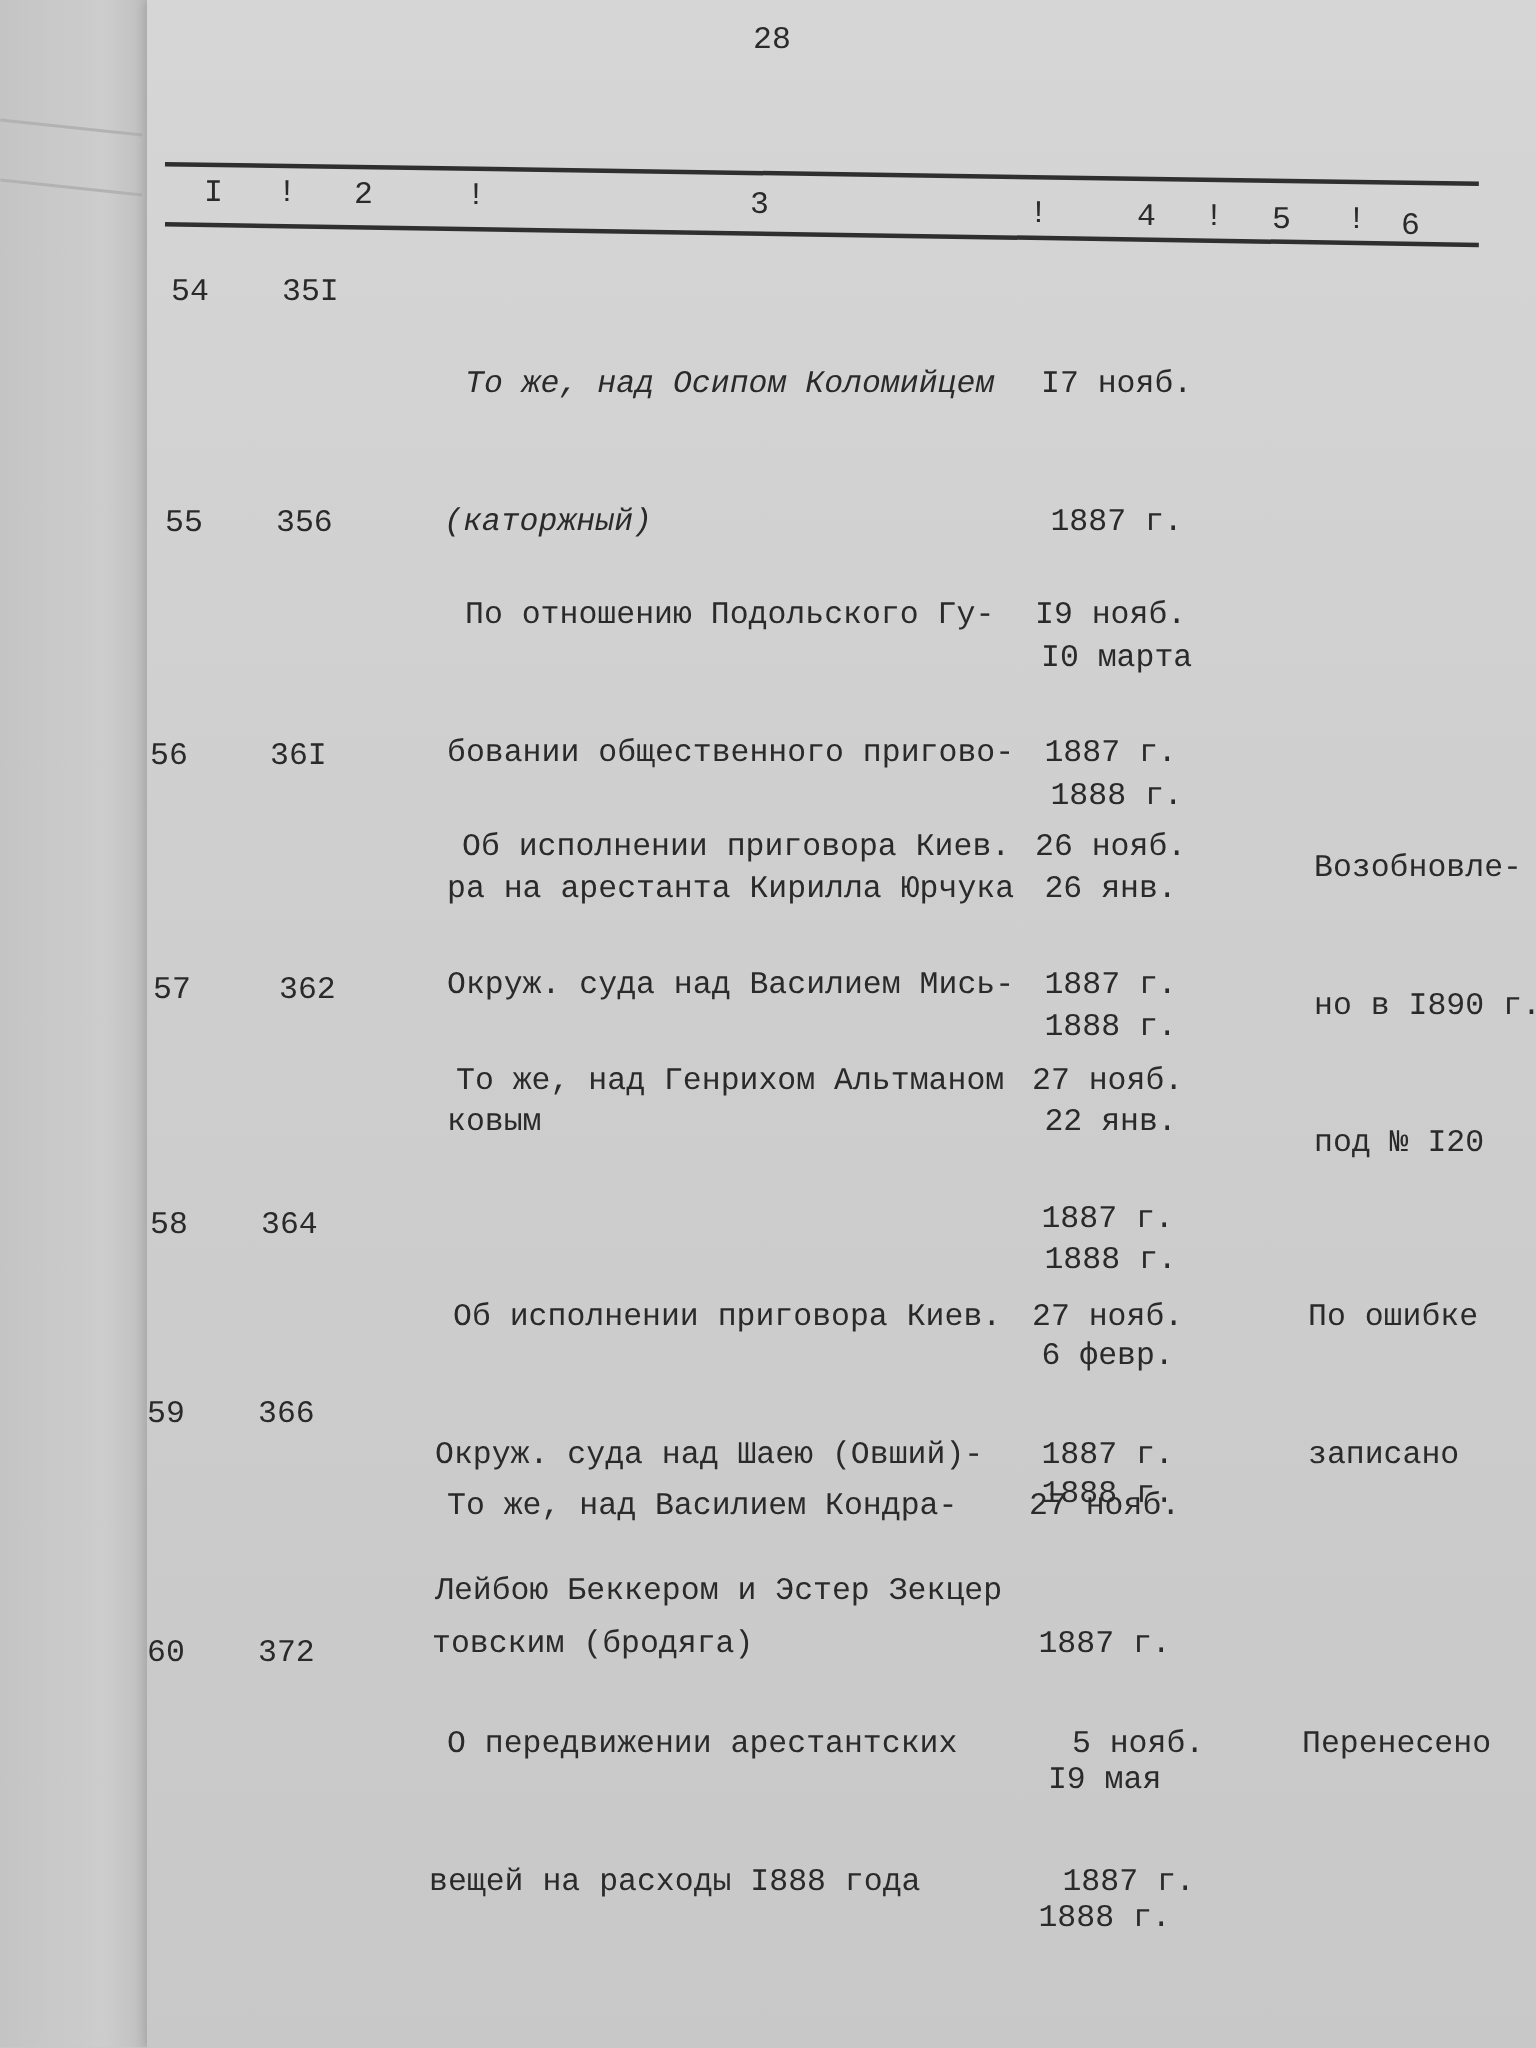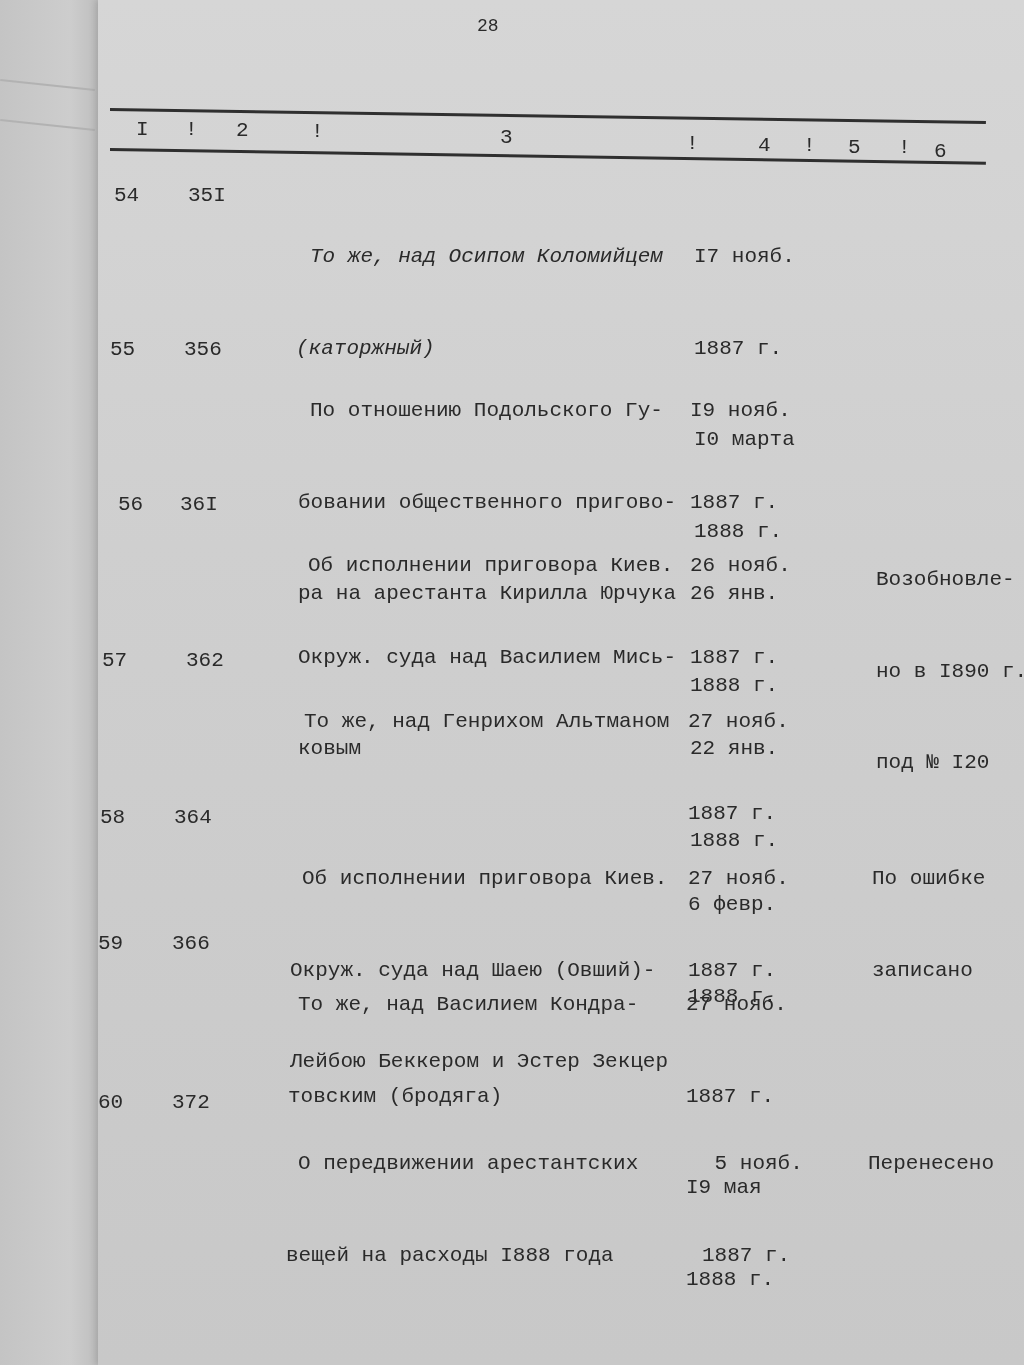--- a/index.html
+++ b/index.html
@@ -19,34 +19,34 @@
     }
     .ghost-num {
       position: absolute; font-size: 19px; color: #b9b9b9; transform: rotate(12deg);
     }
     .page {
       position: absolute; left: 98px; top: 0; width: 926px; height: 1365px;
       background: linear-gradient(180deg, #d6d6d6 0%, #cfcfcf 40%, #c8c8c8 100%);
       box-shadow: -3px 0 6px rgba(0,0,0,0.12);
     }
     .page-number {
-      position: absolute; left: 379px; top: 16px; font-size: 18px;
+      position: absolute; left: 404px; top: 16px; font-size: 21px;
     }
     .rule {
       position: absolute; left: 12px; width: 876px; height: 3px; background: #2f2f2f;
       transform-origin: left center;
     }
     .rule.top { top: 108px; transform: rotate(0.85deg); }
     .rule.bottom { top: 148px; transform: rotate(0.9deg); }
     .hdr { position: absolute; font-size: 21px; }
     .row { position: absolute; left: 0; width: 926px; font-size: 21px; line-height: 30.5px; }
     .c1 { position: absolute; left: 6px; }
     .c2 { position: absolute; left: 82px; }
     .c3 { position: absolute; left: 198px; white-space: pre; }
-    .c4 { position: absolute; left: 592px; white-space: pre; }
+    .c4 { position: absolute; left: 592px; white-space: pre; text-align: center; }
     .c6 { position: absolute; left: 776px; white-space: pre; }
     .line { display: block; height: 30.5px; }
   </style>
 </head>
 <body>
 
 <div class="under-page">
   <div class="under-line" style="top:84px;transform:rotate(6deg);"></div>
   <div class="under-line" style="top:124px;transform:rotate(6deg);"></div>
   <div class="ghost-num" style="left:30px;top:158px;"></div>
@@ -96,21 +96,21 @@
     </div>
     <div class="c4" style="left:592px;">
       <span class="line">I9 нояб.</span>
       <span class="line">1887 г.</span>
       <span class="line">26 янв.</span>
       <span class="line">1888 г.</span>
     </div>
   </div>
 
   <div class="row" style="top:490px;">
-    <span class="c1" style="left:20px;">56</span>
+    <span class="c1" style="left:2px;">56</span>
     <span class="c2" style="left:82px;">36I</span>
     <div class="c3" style="left:200px;">
       <span class="line" style="margin-left:10px;">Об исполнении приговора Киев.</span>
       <span class="line">Окруж. суда над Василием Мись-</span>
       <span class="line">ковым</span>
     </div>
     <div class="c4" style="left:592px;">
       <span class="line">26 нояб.</span>
       <span class="line">1887 г.</span>
       <span class="line">22 янв.</span>

